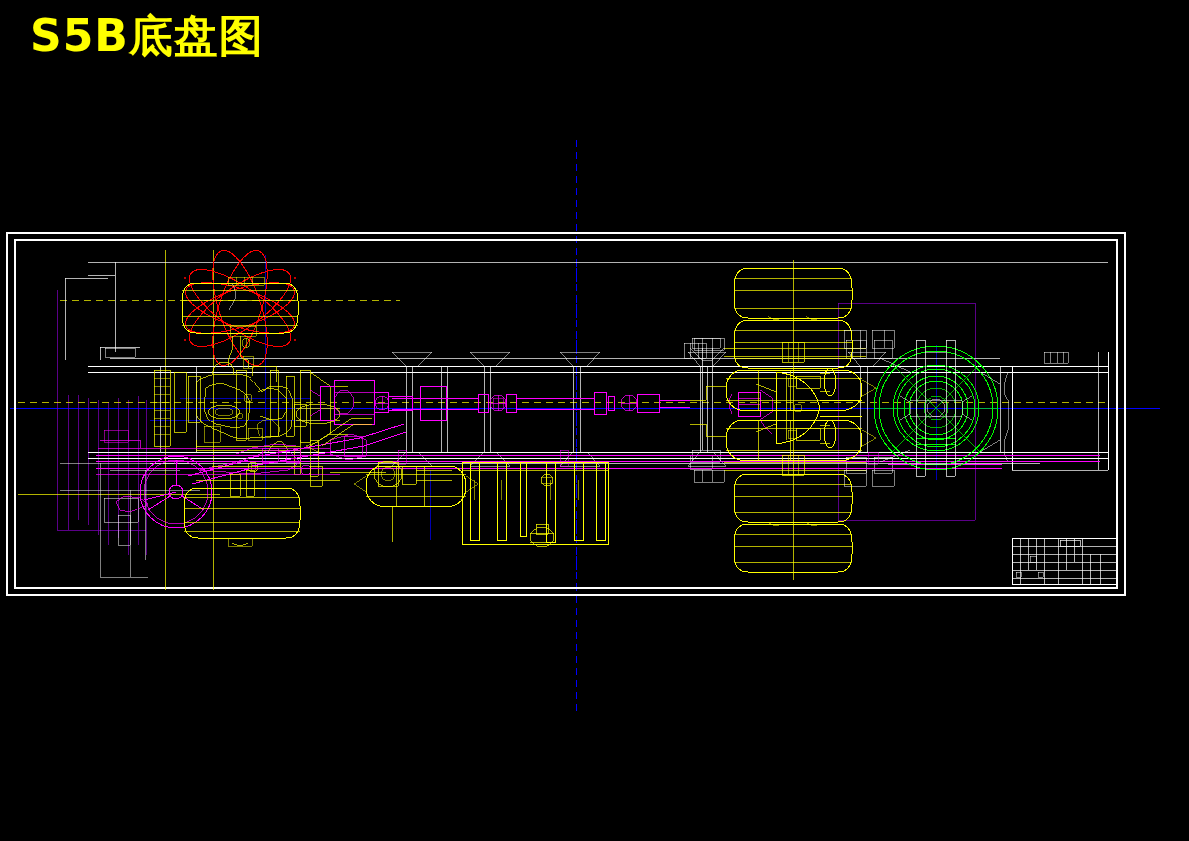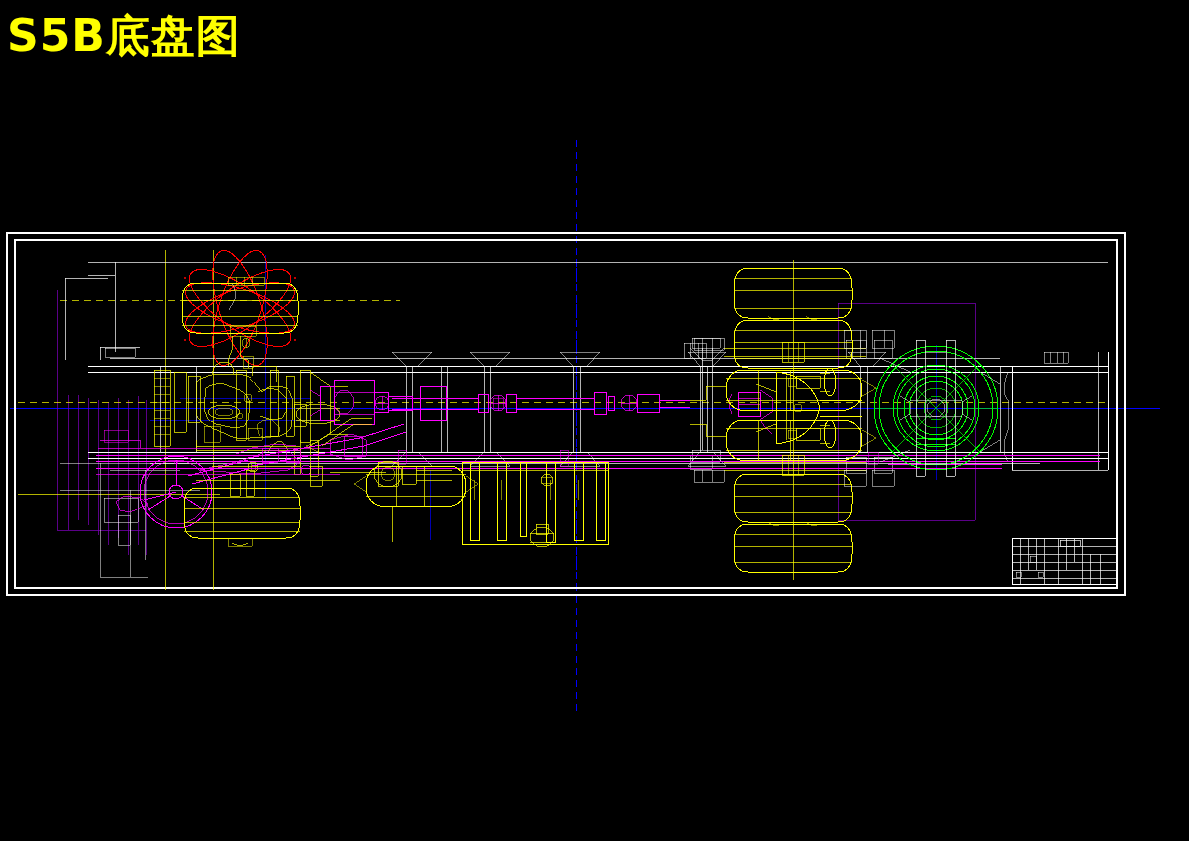--- a/index.html
+++ b/index.html
@@ -1,20 +1,20 @@
 <!DOCTYPE html>
 <html><head>
 <meta charset="utf-8">
 <style>
   html,body{margin:0;padding:0;background:#000;}
   body{width:1189px;height:841px;overflow:hidden;
        font-family:"Liberation Sans","DejaVu Sans",sans-serif;}
   #root{position:relative;width:1189px;height:841px;background:#000;}
   #title{
-    position:absolute;left:7px;top:14px;
+    position:absolute;left:30px;top:14px;
     color:#ffff00;font-size:44px;font-weight:bold;
     letter-spacing:1px;line-height:1;
     font-family:"DejaVu Sans","Liberation Sans",sans-serif;
     white-space:nowrap;
   }
   svg#cad{position:absolute;left:0;top:0;width:1189px;height:841px;}
   .w{stroke:#ffffff;}
   .y{stroke:#ffff00;}
   .m{stroke:#ff00ff;}
   .g{stroke:#00ff00;}

